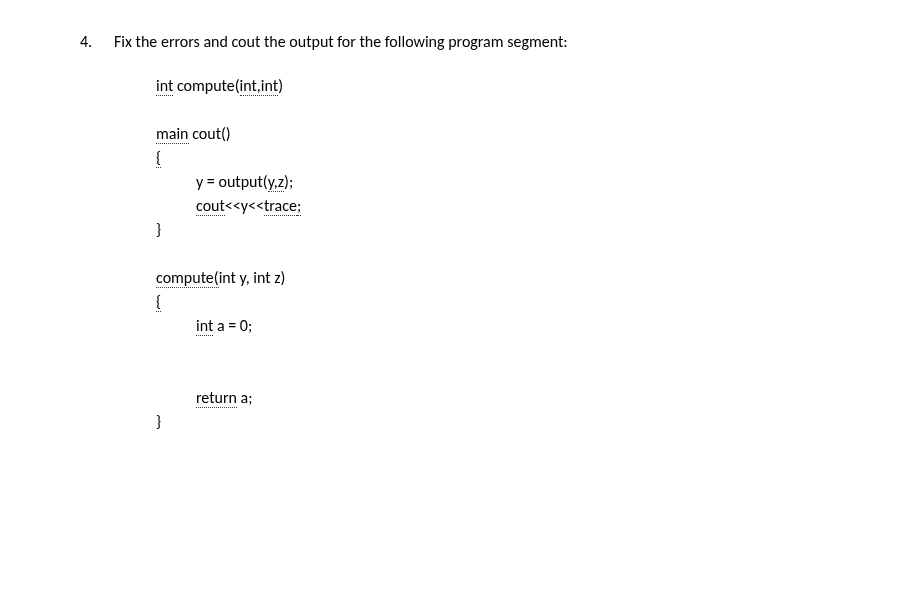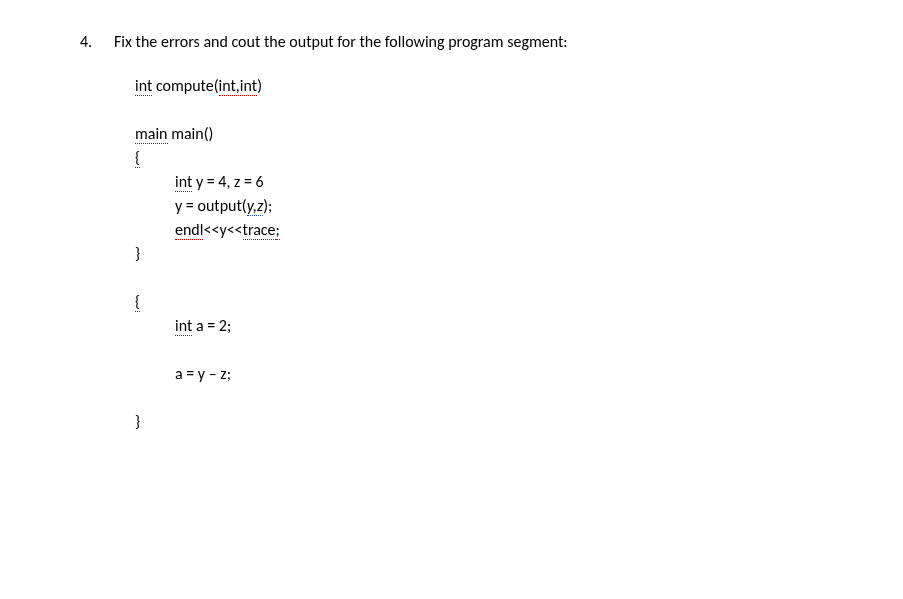--- a/index.html
+++ b/index.html
@@ -22,78 +22,77 @@
     margin-bottom: 20px;
   }
   .question-number {
     min-width: 30px;
     margin-right: 4px;
   }
   .question-text {
     flex: 1;
   }
   .code-block {
-    margin-left: 55px;
+    margin-left: 76px;
   }
   .code-line {
     line-height: 1.5;
     white-space: pre;
   }
   .indent-1 {
     padding-left: 40px;
   }
   .spacer {
     height: 24px;
   }
   .u-red {
     border-bottom: 1.5px dotted #c00000;
     padding-bottom: 0px;
   }
   .u-blue {
     border-bottom: 1.5px dotted #2040a0;
     padding-bottom: 0px;
-    font-style: italic;
   }
 </style>
 </head>
 <body>
 
 <div class="question-header">
   <div class="question-number">4.</div>
   <div class="question-text">Fix the errors and cout the output for the following program segment:</div>
 </div>
 
 <div class="code-block">
 
   <div class="code-line"><span class="u-red">int</span><span> compute(</span><span class="u-red">int,int</span><span>)</span></div>
 
   <div class="spacer"></div>
 
-  <div class="code-line"><span class="u-red">main</span><span> main()</span></div>
+  <div class="code-line"><span class="u-red">main</span><span> cout()</span></div>
 
   <div class="code-line"><span class="u-red">{</span></div>
 
-  <div class="code-line indent-1"><span class="u-red">int</span><span> y = 4, z = 6</span></div>
 
   <div class="code-line indent-1"><span>y = output(</span><span class="u-blue">y,z</span><span>);</span></div>
 
-  <div class="code-line indent-1"><span class="u-red">endl</span><span>&lt;&lt;y&lt;&lt;</span><span class="u-red">trace</span><span class="u-red">;</span></div>
+  <div class="code-line indent-1"><span class="u-red">cout</span><span>&lt;&lt;y&lt;&lt;</span><span class="u-red">trace</span><span class="u-red">;</span></div>
 
   <div class="code-line"><span>}</span></div>
 
   <div class="spacer"></div>
 
+  <div class="code-line"><span class="u-blue">compute(</span><span>int y, int z)</span></div>
 
   <div class="code-line"><span class="u-red">{</span></div>
 
-  <div class="code-line indent-1"><span class="u-red">int</span><span> a = 2;</span></div>
+  <div class="code-line indent-1"><span class="u-red">int</span><span> a = 0;</span></div>
 
   <div class="spacer"></div>
 
 
-  <div class="code-line indent-1"><span>a = y – z;</span></div>
 
   <div class="spacer"></div>
 
+  <div class="code-line indent-1"><span class="u-blue">return</span><span> a;</span></div>
 
   <div class="code-line"><span>}</span></div>
 
 </div>
 
 </body></html>

